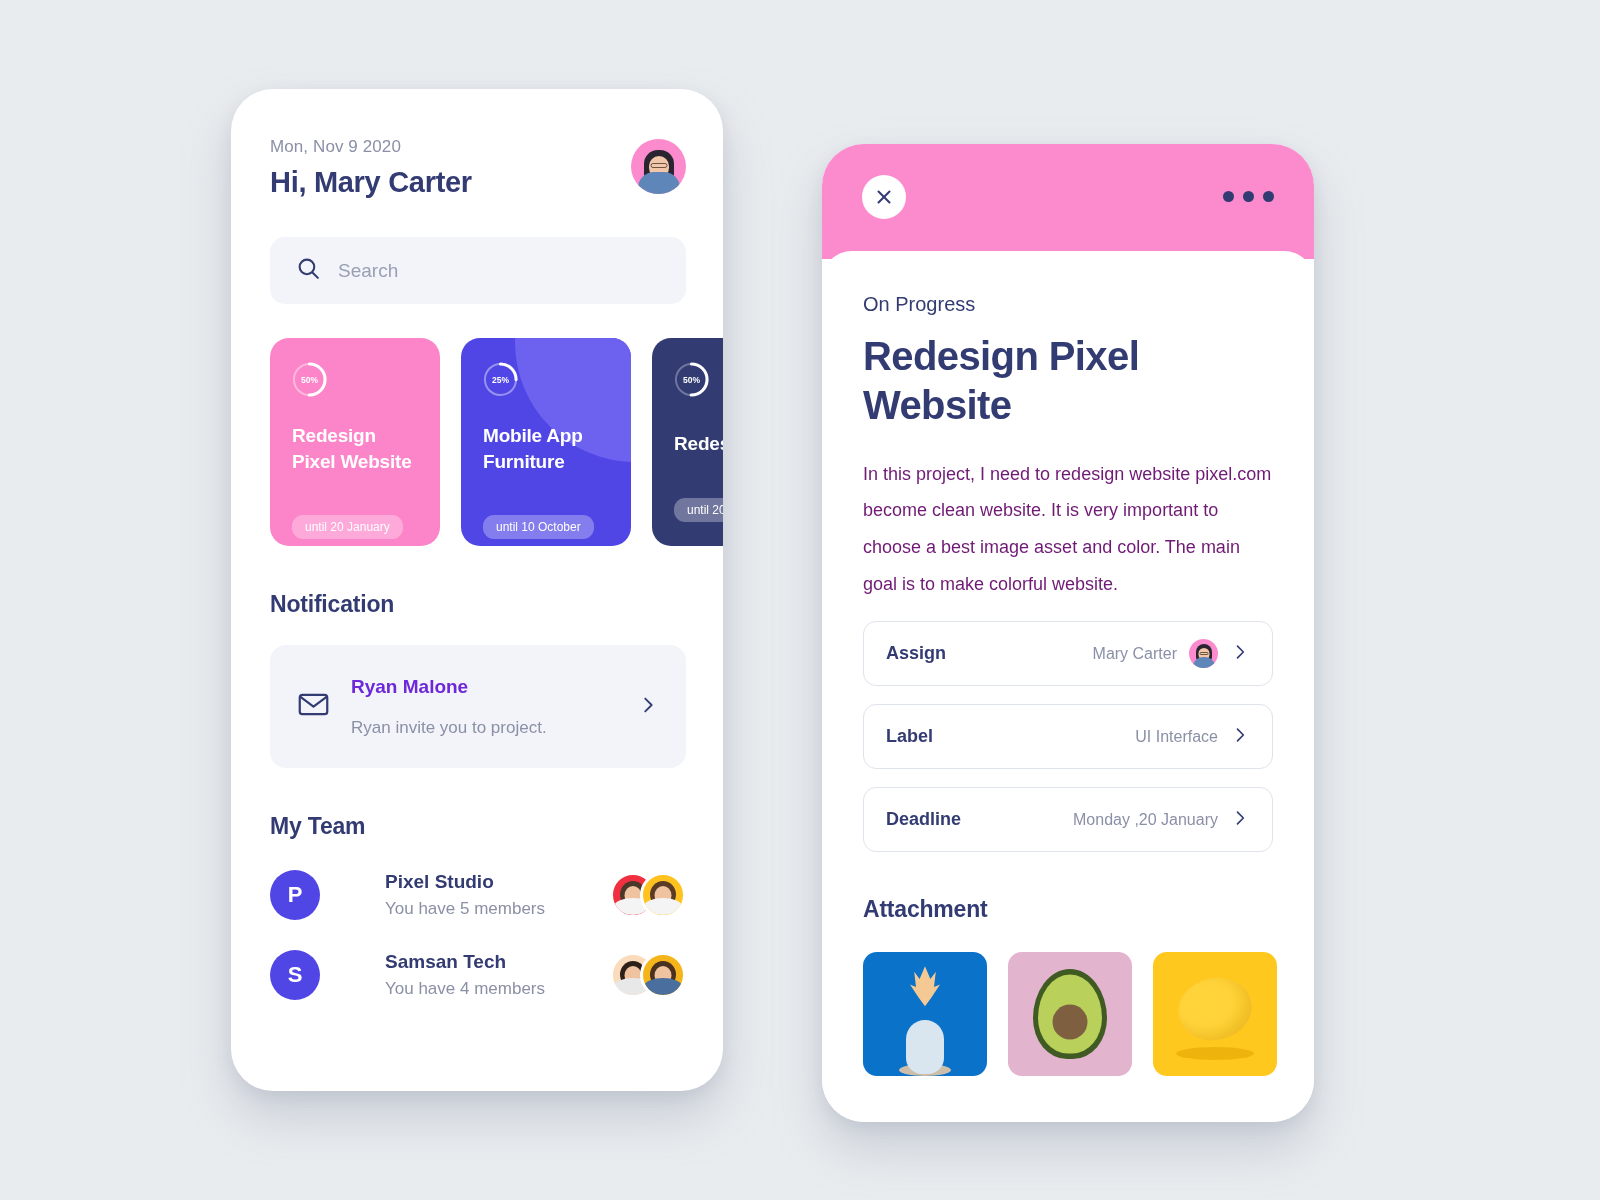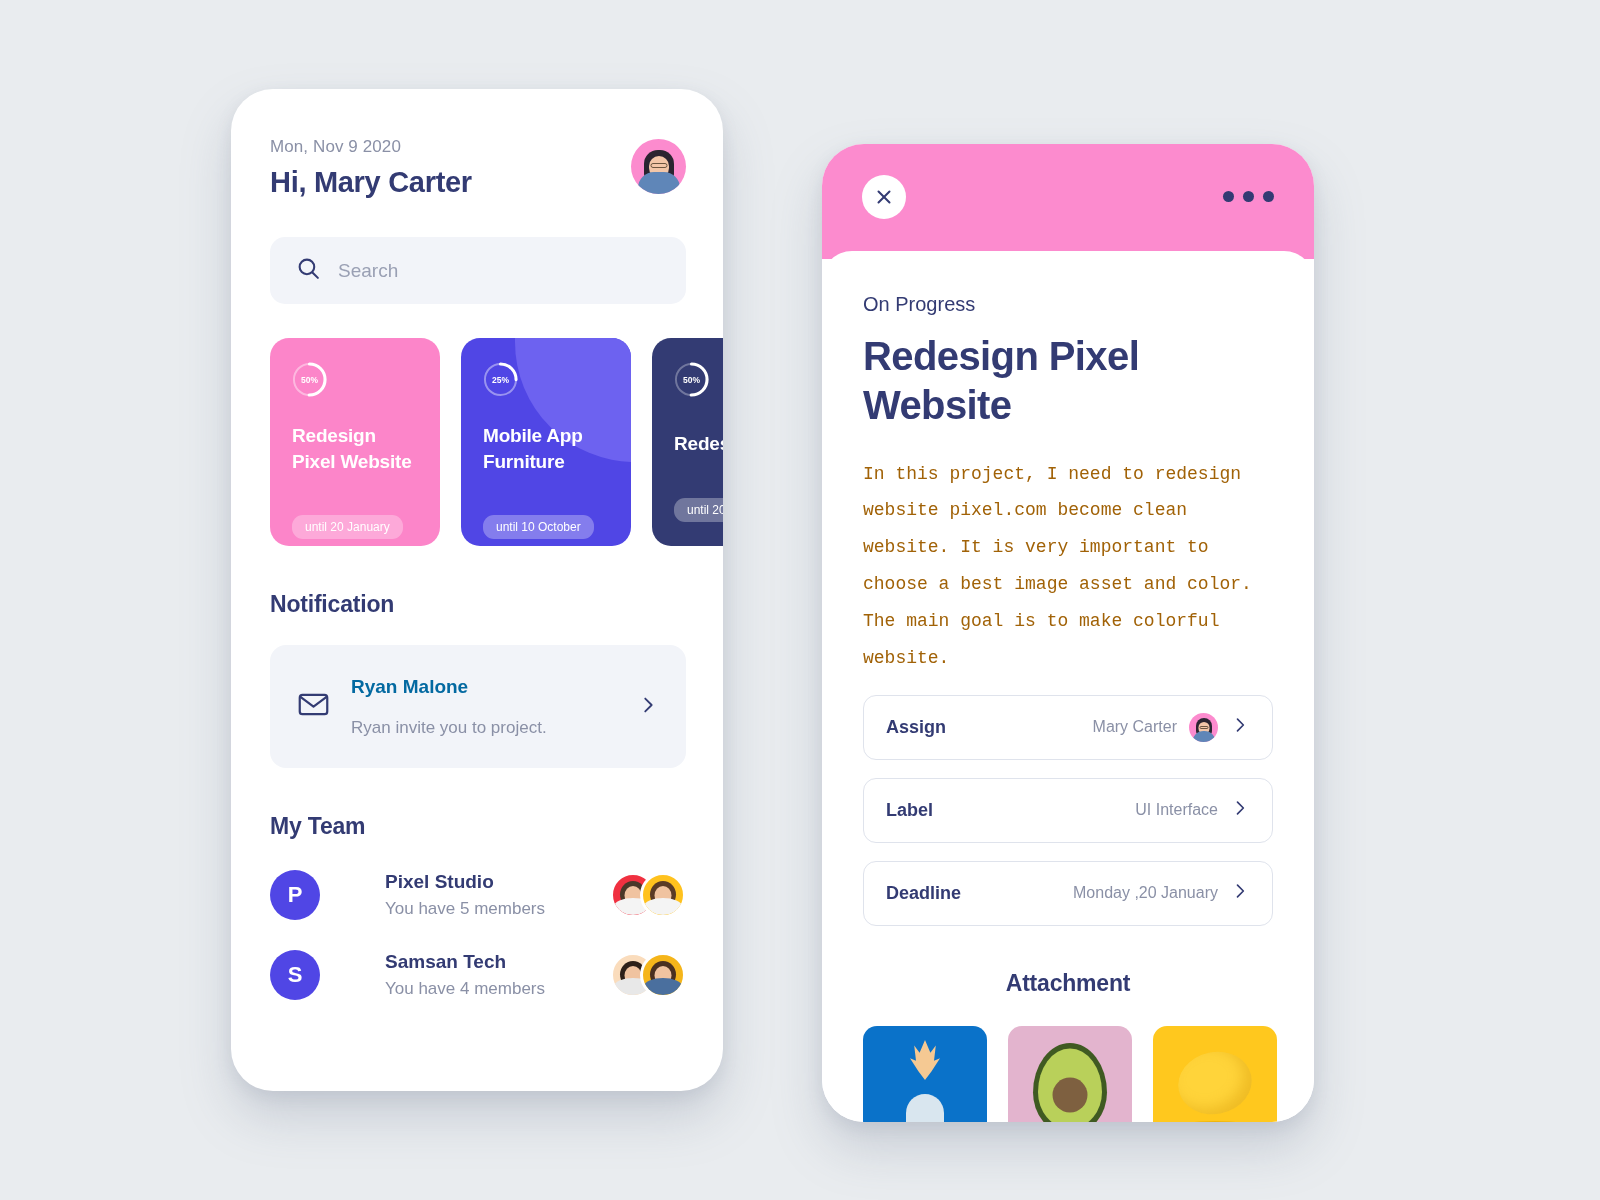--- a/index.html
+++ b/index.html
@@ -72,21 +72,21 @@
   }
 
   
   .sec-title { font-size:23px; font-weight:bold; color:#333b73; margin-top:45px; letter-spacing:-.2px; }
 
   .notif {
     margin-top:27px; background:#f2f4f9; border-radius:16px;
     height:123px; display:flex; align-items:center; padding:0 27px; gap:21px;
   }
   .notif-texts { flex:1; }
-  .notif-name { font-size:19px; font-weight:bold; color:#0369a1; }
+  .notif-name { font-size:19px; font-weight:bold; color:#6d28d9; }
   .notif-sub { font-size:17px; color:#8a90a6; margin-top:20px; }
 
   .team-row { display:flex; align-items:center; margin-top:30px; gap:21px; }
   .team-badge {
     width:50px; height:50px; border-radius:50%; background:#5046e5; color:#fff;
     display:flex; align-items:center; justify-content:center;
     font-size:22px; font-weight:bold; flex:0 0 auto;
   }
   .team-texts { flex:1;margin-left:44px; }
   .team-name { font-size:19px; font-weight:bold; color:#333b73; }
@@ -110,38 +110,38 @@
     border-radius:50%; background:#fff; display:flex; align-items:center; justify-content:center;
   }
   .dots { position:absolute; right:40px; top:47px; display:flex; gap:9px; }
   .dots i { width:11px; height:11px; border-radius:50%; background:#333b73; display:block; }
   .detail-sheet {
     background:#fff; border-radius:30px 30px 0 0; margin-top:-8px;
     position:relative; padding:42px 41px 0 41px; min-height:871px;
   }
   .d-status { font-size:20px; color:#333b73; }
   .d-title { font-size:40px; font-weight:bold; color:#333b73; line-height:1.22; margin-top:16px; letter-spacing:-.6px; }
-  .d-desc { font-size:18px; color:#a16207; line-height:2.05; margin-top:26px;font-family:Liberation Mono, monospace; }
+  .d-desc { font-size:18px; color:#701a75; line-height:2.05; margin-top:26px; }
 
   .d-row {
     margin-top:18px; height:65px; border:1.5px solid #dfe3ec; border-radius:13px;
     display:flex; align-items:center; padding:0 22px; gap:12px;
   }
   .d-row:first-of-type { margin-top:31px; }
   .d-key { font-size:18px; font-weight:bold; color:#333b73; flex:1; }
   .d-val { font-size:16px; color:#8a90a6; }
   .d-av {
     width:29px; height:29px; border-radius:50%; background:#fc8bce; position:relative; overflow:hidden; flex:0 0 auto;
   }
   .d-av .av-hair { width:16px; height:18px; border-radius:8px 8px 5px 5px; top:5px; }
   .d-av .av-skin { width:11px; height:12px; border-radius:6px; top:9px; }
   .d-av .av-body { width:23px; height:11px; }
   .d-av .av-glass { width:9px; height:3px; border-width:1px; top:13px; }
 
-  .attach-title { font-size:23px; font-weight:bold; color:#333b73; margin-top:44px; letter-spacing:-.2px;text-align:center; }
+  .attach-title { font-size:23px; font-weight:bold; color:#333b73; margin-top:44px; letter-spacing:-.2px; }
   .thumbs { display:flex; gap:21px; margin-top:29px; }
   .thumb { width:124px; height:124px; border-radius:14px; position:relative; overflow:hidden; flex:0 0 auto; }
   .t-blue { background:#0a72c9; }
   .t-pink { background:#e3b4ce; }
   .t-yellow { background:#ffc81e; }
   
   .pn-body { position:absolute; left:50%; transform:translateX(-50%); bottom:2px; width:38px; height:54px; background:#d9e6ef; border-radius:19px 19px 16px 16px; }
   .pn-leaf { position:absolute; left:50%; transform:translateX(-50%); top:14px; width:30px; height:40px; background:#f5c993; clip-path:polygon(50% 0,68% 32%,86% 14%,80% 52%,100% 46%,72% 78%,50% 100%,28% 78%,0 46%,20% 52%,14% 14%,32% 32%); }
   .pn-shadow { position:absolute; left:50%; transform:translateX(-50%); bottom:0; width:52px; height:12px; background:#f0cba4; border-radius:50%; opacity:.85; }
   

